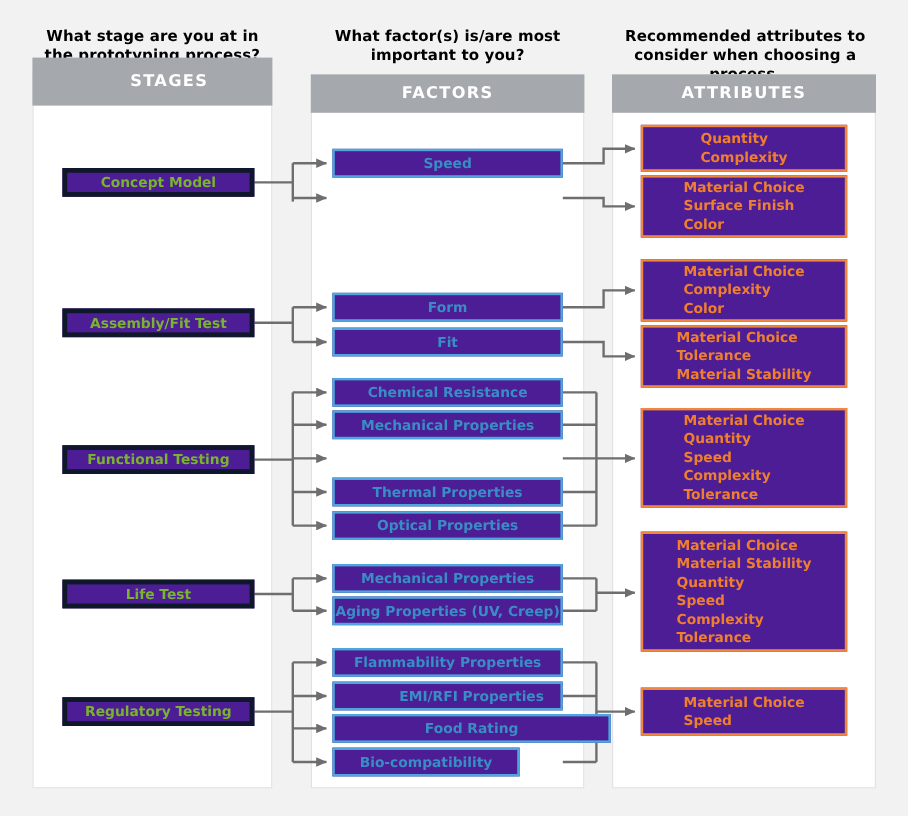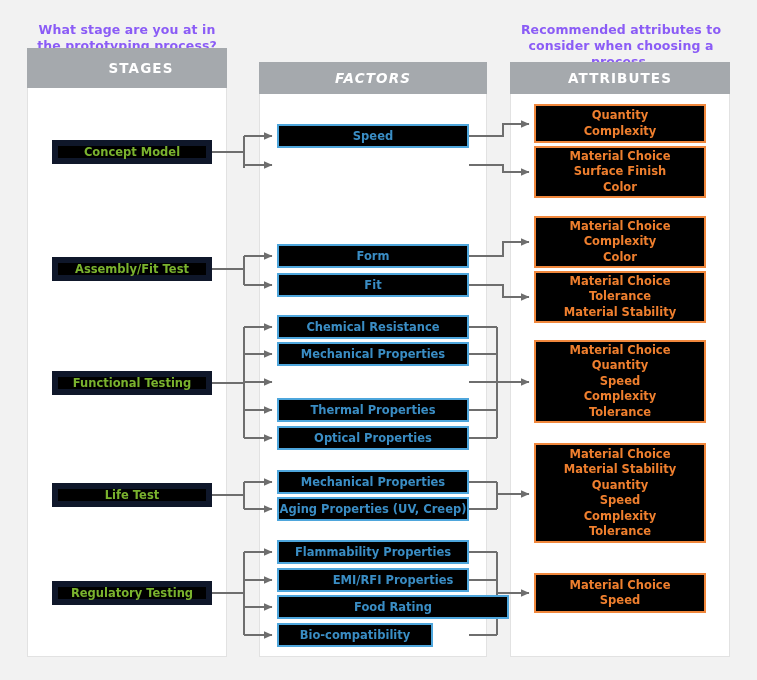--- a/index.html
+++ b/index.html
@@ -10,21 +10,21 @@
     position:relative;overflow:hidden;
   }
   #stage{position:absolute;left:0;top:0;width:757px;height:680px;}
 
   
   .question{
     position:absolute;
     text-align:center;
     font-size:12.5px;
     font-weight:bold;
-    color:#8b5cf6;
+    color:#000000;
     line-height:16px;
     letter-spacing:.1px;
   }
 
   
   .panel{
     position:absolute;
     background:#ffffff;
     border:1px solid #e2e2e2;
     box-sizing:border-box;
@@ -38,31 +38,30 @@
     letter-spacing:1.1px;
     text-align:center;
     box-sizing:border-box;
     display:flex;align-items:center;justify-content:center;
   }
 
   
   .node{
     position:absolute;
     box-sizing:border-box;
-    background:#000000;
+    background:#4c1d95;
     display:flex;
     align-items:center;
     justify-content:center;
-    text-align:center;
     font-weight:bold;
     line-height:15px;
     white-space:pre-line;
   }
   .node.stage{
-    border:6px solid #0f172a;
+    border:4px solid #0f172a;
     color:#7ab32e;
     font-size:11.5px;
   }
   .node.factor{
     border:2px solid #4ea6dc;
     color:#3a8dc4;
     font-size:11.5px;
   }
   .node.attribute{
     border:2px solid #f0873c;
@@ -76,29 +75,31 @@
   #links path,#links line{fill:none;stroke:#6e6e6e;stroke-width:2;}
   #links polygon{fill:#6e6e6e;}
 </style>
 </head>
 <body>
 
 <div id="stage">
 
   <div class="question" style="left:27px;top:22px;width:200px;">What stage are you at in the
 prototyping process?</div>
+  <div class="question" style="left:263px;top:22px;width:220px;">What factor(s) is/are most
+important to you?</div>
   <div class="question" style="left:505px;top:22px;width:232px;">Recommended attributes to
 consider when choosing a process.</div>
 
   <div class="panel" style="left:27px;top:62px;width:200px;height:595px;"></div>
   <div class="panel" style="left:259px;top:62px;width:228px;height:595px;"></div>
   <div class="panel" style="left:510px;top:62px;width:220px;height:595px;"></div>
 
   <div class="panel-head" style="left:27px;top:48px;width:200px;height:40px;padding-left:28px;">STAGES</div>
-  <div class="panel-head" style="left:259px;top:62px;width:228px;height:32px;font-style:italic;">FACTORS</div>
+  <div class="panel-head" style="left:259px;top:62px;width:228px;height:32px;">FACTORS</div>
   <div class="panel-head" style="left:510px;top:62px;width:220px;height:32px;">ATTRIBUTES</div>
 
   <svg id="links" viewBox="0 0 757 680" xmlns="http://www.w3.org/2000/svg">
     <defs>
       <marker id="arw" markerWidth="9" markerHeight="8" refX="8.5" refY="4" orient="auto" markerUnits="userSpaceOnUse">
         <polygon points="0,0 9,4 0,8"></polygon>
       </marker>
     </defs>
 
     <path d="M212,152 H244"></path>

